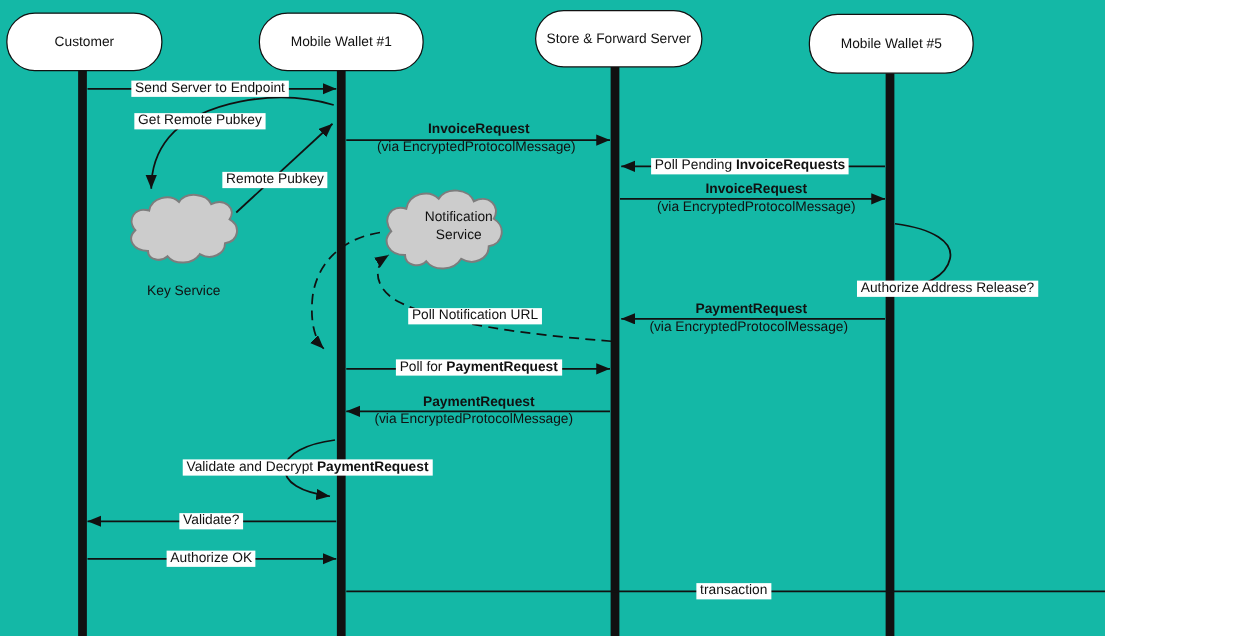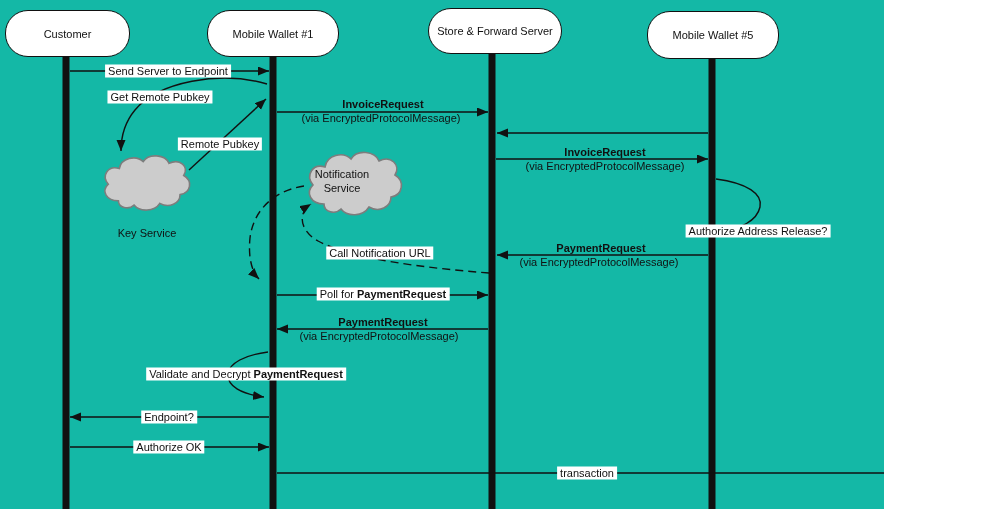--- a/index.html
+++ b/index.html
@@ -77,21 +77,21 @@
   <div class="actor" style="left:428px; top:8px; width:132px; height:44px;">
     <span>Store &amp; Forward Server</span>
   </div>
   <div class="actor" style="left:647px; top:11px; width:130px; height:46px;">
     <span>Mobile Wallet #5</span>
   </div>
 
   <div class="lbl cloudlbl" style="left:147px; top:198px;margin-top:35px;">
     <span>Key Service</span>
   </div>
-  <div class="lbl cloudlbl" style="left:342px; top:181px;">
+  <div class="lbl cloudlbl" style="left:367px; top:181px;">
     <div>Notification</div>
     <div>Service</div>
   </div>
 
   <div class="lbl bg" style="left:168px; top:71px;">
     <span>Send Server to Endpoint</span><span class="b"></span>
   </div>
 
   <div class="lbl bg" style="left:160px; top:97px;">
     <span>Get Remote Pubkey</span>
@@ -101,60 +101,63 @@
     <span>Remote Pubkey</span>
   </div>
 
   <div class="lbl b" style="left:383px; top:104px;">
     <span class="b">InvoiceRequest</span>
   </div>
   <div class="lbl sub" style="left:381px; top:118px;">
     <span>(via EncryptedProtocolMessage)</span>
   </div>
 
+  <div class="lbl bg" style="left:600px; top:133px;">
+    <span>Poll Pending </span><span class="b">InvoiceRequests</span>
+  </div>
 
   <div class="lbl b" style="left:605px; top:152px;">
     <span class="b">InvoiceRequest</span>
   </div>
   <div class="lbl sub" style="left:605px; top:166px;">
     <span>(via EncryptedProtocolMessage)</span>
   </div>
 
   <div class="lbl bg" style="left:758px; top:207px;margin-top:24px;">
     <span>Authorize Address Release?</span>
   </div>
 
   <div class="lbl b" style="left:601px; top:248px;">
     <span class="b">PaymentRequest</span>
   </div>
   <div class="lbl sub" style="left:599px; top:262px;">
     <span>(via EncryptedProtocolMessage)</span>
   </div>
 
   <div class="lbl bg" style="left:380px; top:253px;">
-    <span>Call Notification URL</span>
+    <span>Poll Notification URL</span>
   </div>
 
   <div class="lbl bg" style="left:383px; top:294px;">
     <span>Poll for </span><span class="b">PaymentRequest</span>
   </div>
 
   <div class="lbl b" style="left:383px; top:322px;">
     <span class="b">PaymentRequest</span>
   </div>
   <div class="lbl sub" style="left:379px; top:336px;">
     <span>(via EncryptedProtocolMessage)</span>
   </div>
 
   <div class="lbl bg" style="left:246px; top:374px;">
     <span>Validate and Decrypt </span><span class="b">PaymentRequest</span>
   </div>
 
   <div class="lbl bg" style="left:169px; top:417px;">
-    <span>Endpoint?</span>
+    <span>Validate?</span>
   </div>
 
   <div class="lbl bg" style="left:169px; top:447px;">
     <span>Authorize OK</span>
   </div>
 
   <div class="lbl bg" style="left:587px; top:473px;">
     <span>transaction</span>
   </div>
 

